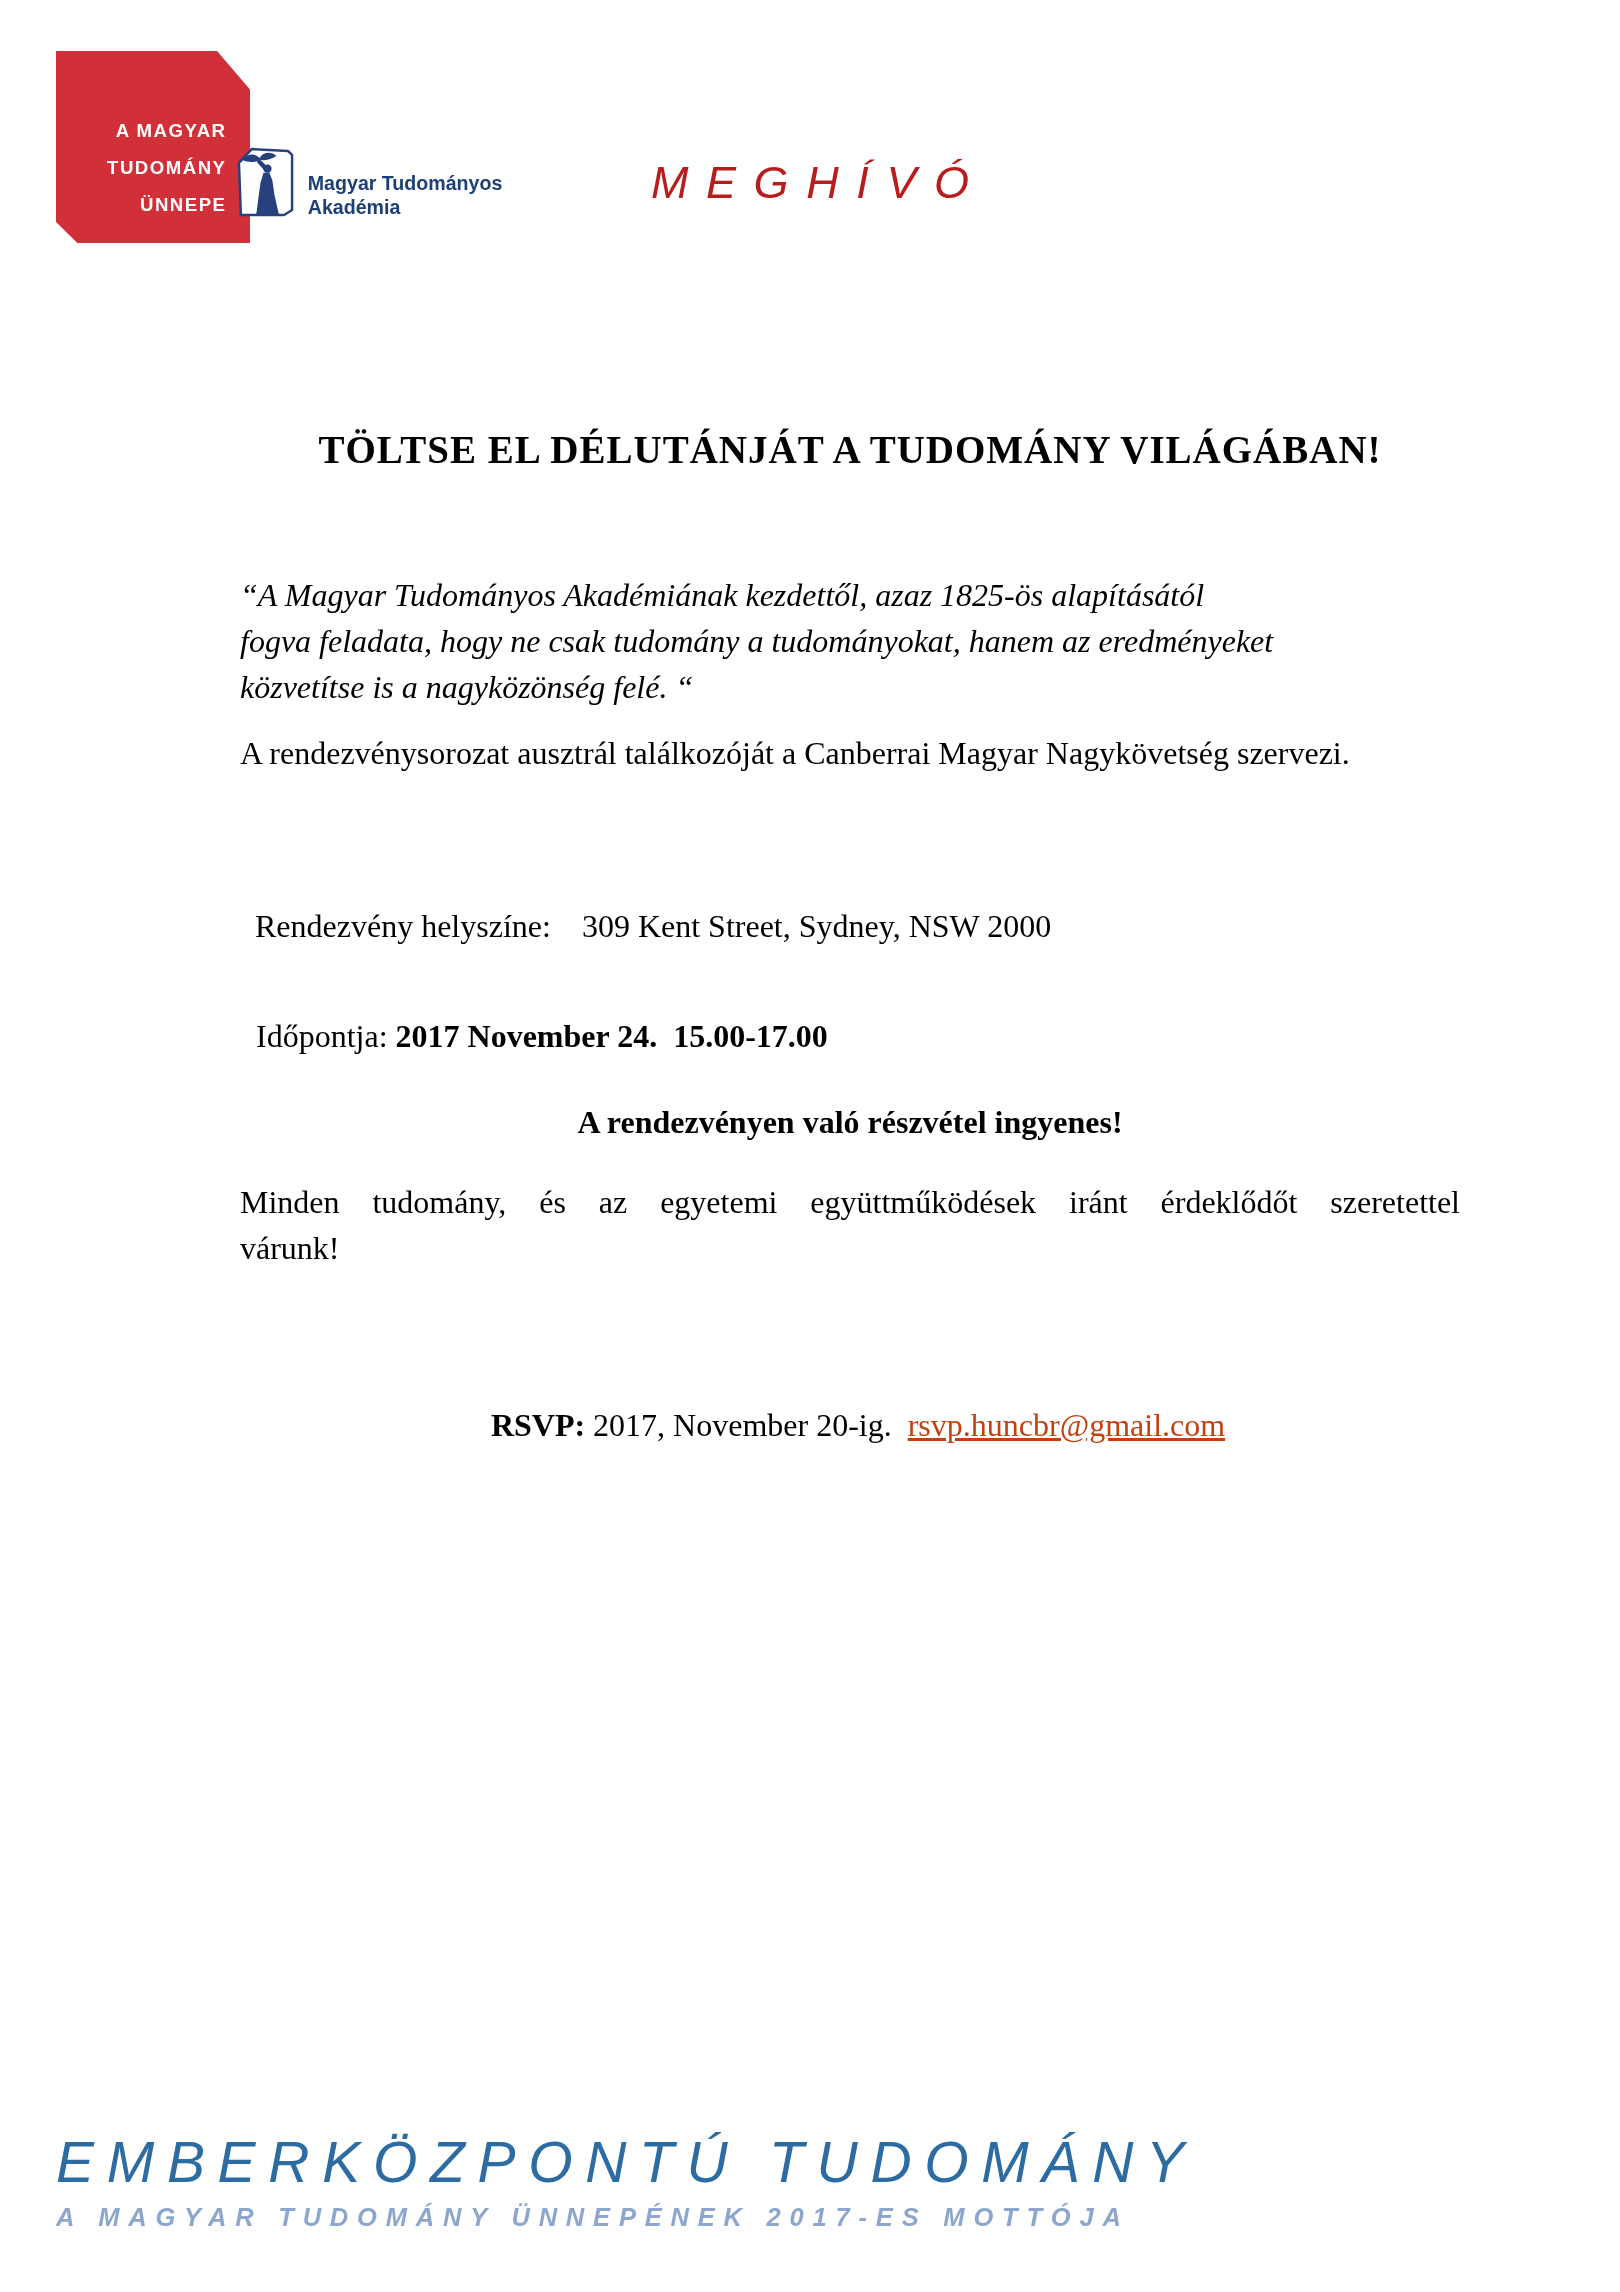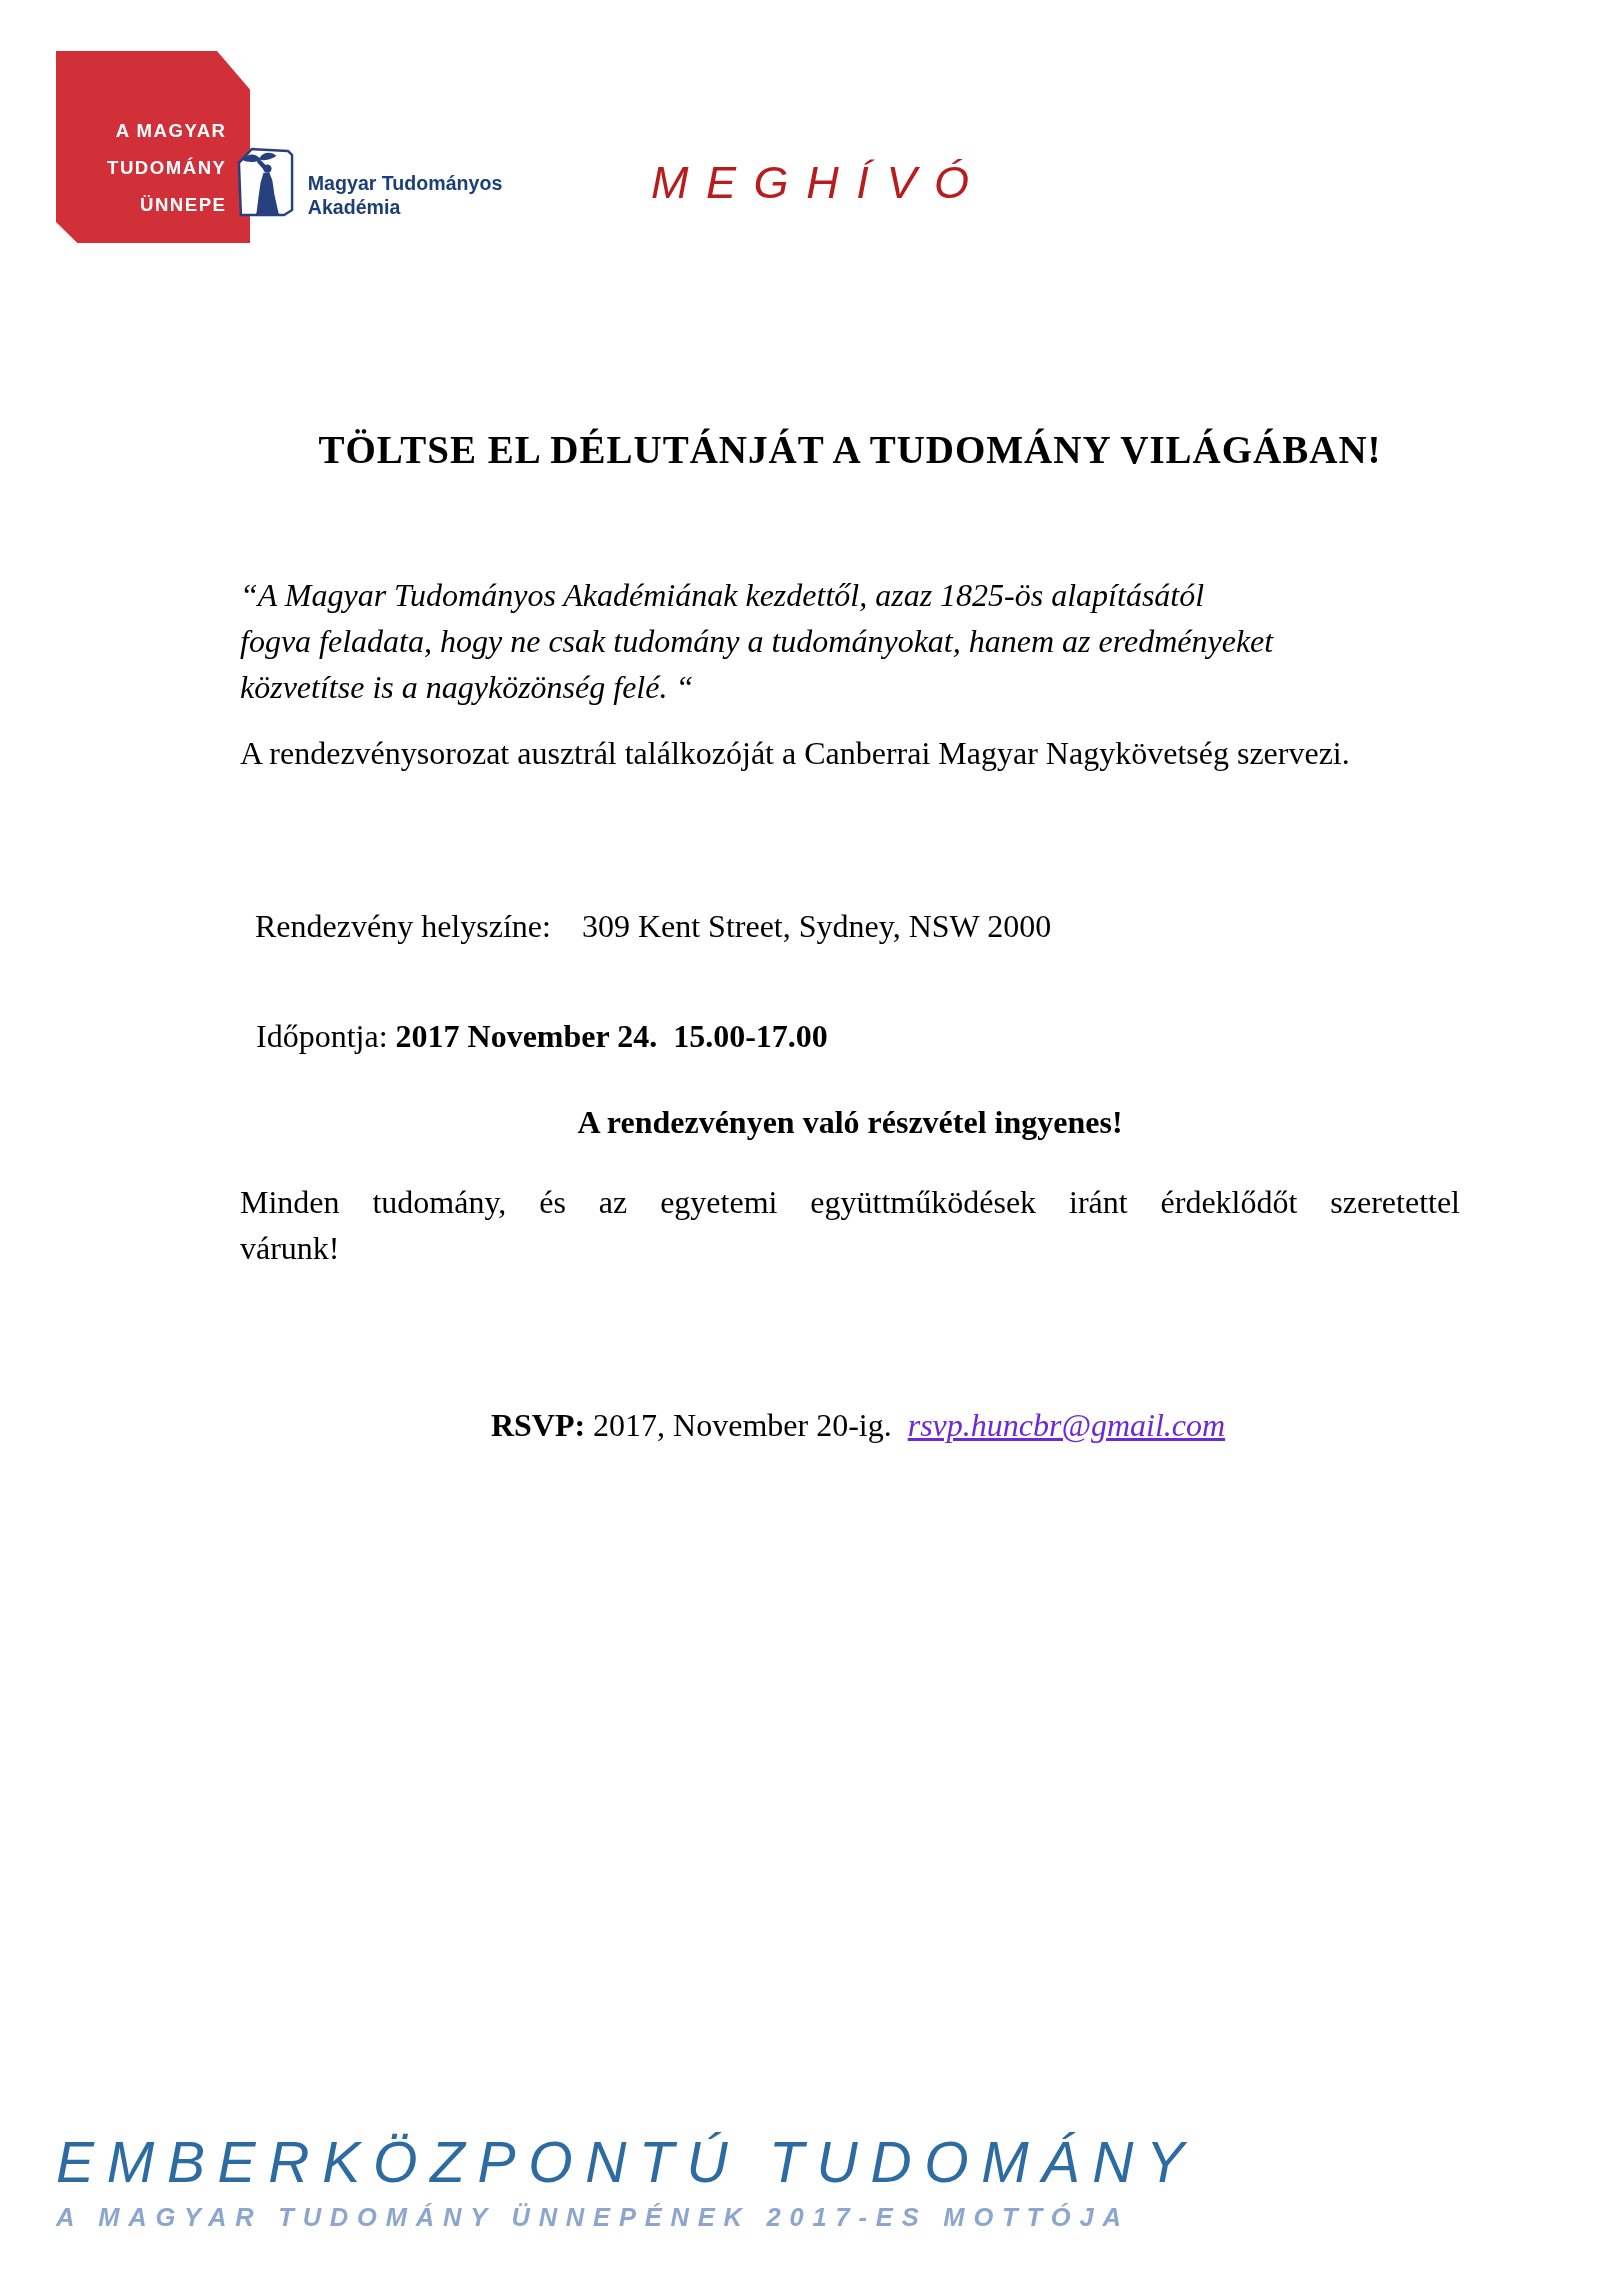--- a/index.html
+++ b/index.html
@@ -40,21 +40,21 @@
   .organizer{top:735px;white-space:nowrap;}
   .venue{top:908px;white-space:nowrap;margin-left:15px;}
   .venue .value{margin-left:31px;}
   .time{top:981px;white-space:pre-wrap;}
   .time .value{font-weight:bold;white-space:pre-wrap;text-align:right;}
   .free-line{top:1104px;text-align:center;font-weight:bold;}
   .closing{top:1179px;line-height:46px;}
   .closing .j{text-align:justify;text-align-last:justify;}
   .rsvp{top:1370px;text-align:center;white-space:pre-wrap;}
   .rsvp .label{font-weight:bold;}
-  .rsvp a{color:#6d28d9;text-decoration:underline;font-style:italic;}
+  .rsvp a{color:#c2410c;text-decoration:underline;}
 
   
   .motto{
     position:absolute;left:56px;top:2129px;
     font-family:"Liberation Sans",sans-serif;font-style:italic;font-weight:400;
     font-size:57px;letter-spacing:12.7px;color:#2d6ba3;white-space:nowrap;
   }
   .motto-sub{
     position:absolute;left:56px;top:2203px;
     font-family:"Liberation Sans",sans-serif;font-style:italic;font-weight:bold;

